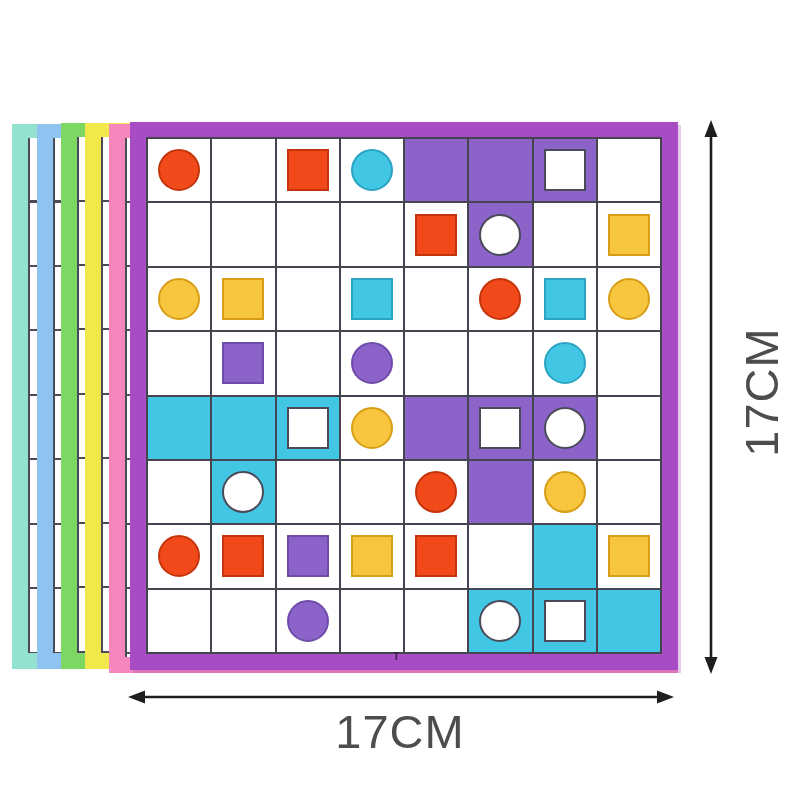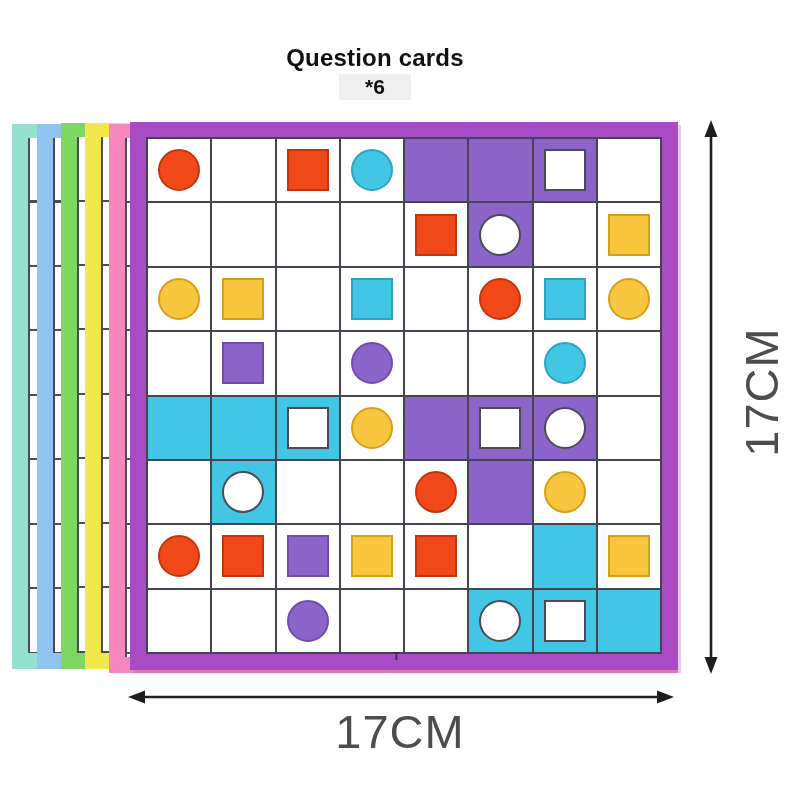--- a/index.html
+++ b/index.html
@@ -38,24 +38,20 @@
   .dim-label{color:#4d4d50;font-size:47px;letter-spacing:1px;font-weight:400;}
   #width-label{position:absolute;left:280px;top:704px;width:240px;text-align:center;}
   #height-label{position:absolute;left:652px;top:364px;width:220px;height:56px;line-height:56px;
       text-align:center;transform:rotate(-90deg);}
 </style>
 </head>
 <body>
 
 <div id="stage">
 
-  <div class="title-wrap">
-    <div class="title-line1">Question cards</div>
-    <div><span class="title-line2">*6</span></div>
-  </div>
 
   <div class="stack-card" id="card-mint" style="background: rgb(147, 226, 207);">
       <div class="inner"></div>
     </div>
   <div class="stack-card" id="card-blue" style="background: rgb(143, 195, 240);">
       <div class="inner"></div>
     </div>
   <div class="stack-card" id="card-green" style="background: rgb(124, 216, 98);">
       <div class="inner"></div>
     </div>

